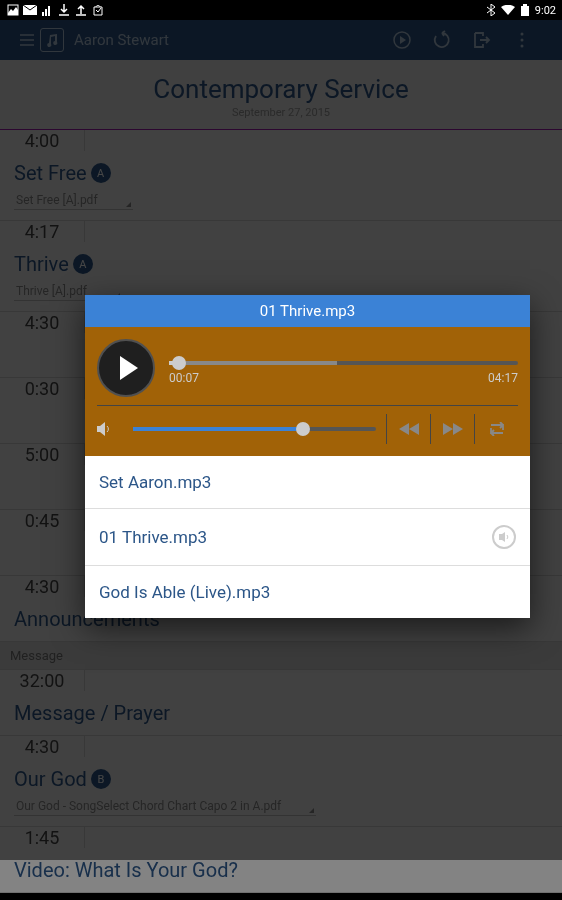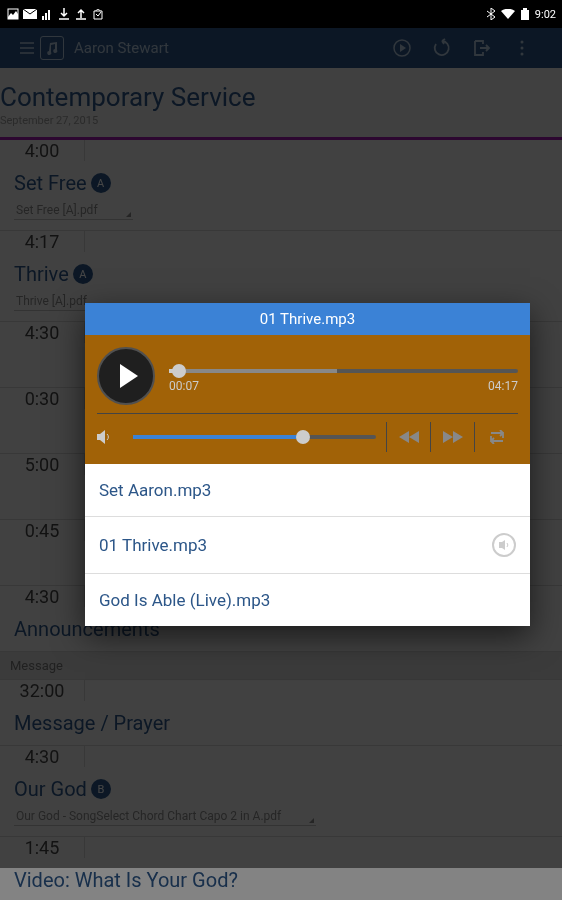--- a/index.html
+++ b/index.html
@@ -1,36 +1,36 @@
 <!DOCTYPE html>
 <html><head>
 <meta charset="utf-8">
 <style>
 * { margin: 0; padding: 0; box-sizing: border-box; font-family: Roboto, Arial, sans-serif; }
 html, body { width: 562px; height: 900px; overflow: hidden; background: #000; }
 
 .status-bar {
-  background: #000; color: #fff; height: 28px;
+  background: #000; color: #fff; height: 20px;
   display: flex; align-items: center; padding: 0 6px;
   font-size: 11px; justify-content: space-between;
 }
 .status-left, .status-right { display: flex; gap: 3px; align-items: center; }
 .status-icon { width: 14px; height: 14px; display: inline-flex; align-items: center; justify-content: center; }
 
 .main-content { position: relative; height: 840px; background: #e8e8e8; }
 .app-bar {
   background: #2c5688; height: 40px; display: flex; align-items: center;
   padding: 0 20px; color: #b4c8dd;
 }
 .app-bar .hamburger { margin-right: 6px; }
 .app-bar .music-icon { width: 24px; height: 24px; border: 1.5px solid #b4c8dd; border-radius: 3px; display: flex; align-items: center; justify-content: center; margin-right: 10px; }
 .app-bar .username { flex: 1; font-size: 15px; }
 .app-bar .action { width: 40px; display: flex; justify-content: center; cursor: pointer; }
 
-.title-section { padding: 14px 0 10px; background: #e8e8e8; border-bottom: 3px solid #a21caf; }
+.title-section { text-align: center; padding: 14px 0 10px; background: #e8e8e8; border-bottom: 1px solid #a21caf; }
 .service-title { color: #2c5688; font-size: 26px; font-weight: 400; }
 .service-date { color: #999; font-size: 11px; margin-top: 2px; }
 
 .item-row { display: flex; border-bottom: 1px solid #ccc; background: #efefef; flex-direction: column; }
 .item-duration { width: 85px; display: flex; align-items: center; justify-content: center; font-size: 18px; color: #444; border-right: 1px solid #ccc; }
 .item-body { flex: 1; padding: 10px 14px; }
 .item-title { color: #2c5688; font-size: 20px; display: flex; align-items: center; gap: 4px; }
 .key-badge { background: #2c5688; color: #fff; width: 20px; height: 20px; border-radius: 50%; display: inline-flex; align-items: center; justify-content: center; font-size: 11px; }
 .item-file { color: #888; font-size: 12px; margin-top: 6px; border-bottom: 1px solid #bbb; display: inline-block; padding: 2px 35px 2px 2px; position: relative; }
 .item-file::after { content: ''; position: absolute; right: 2px; bottom: 2px; border-left: 5px solid transparent; border-bottom: 5px solid #888; }

